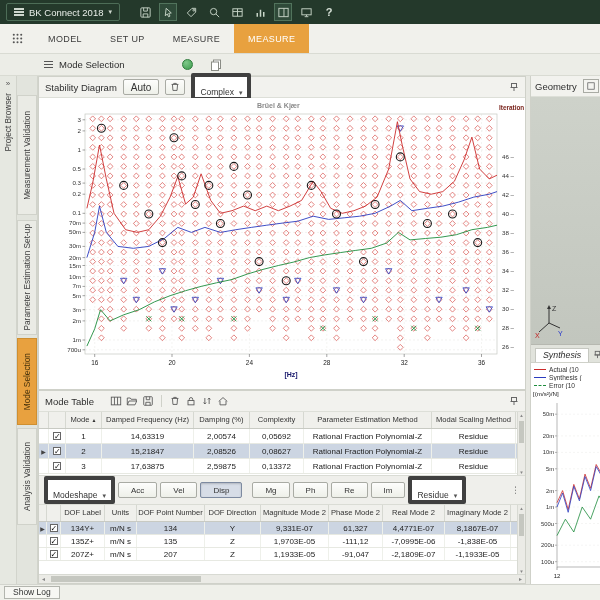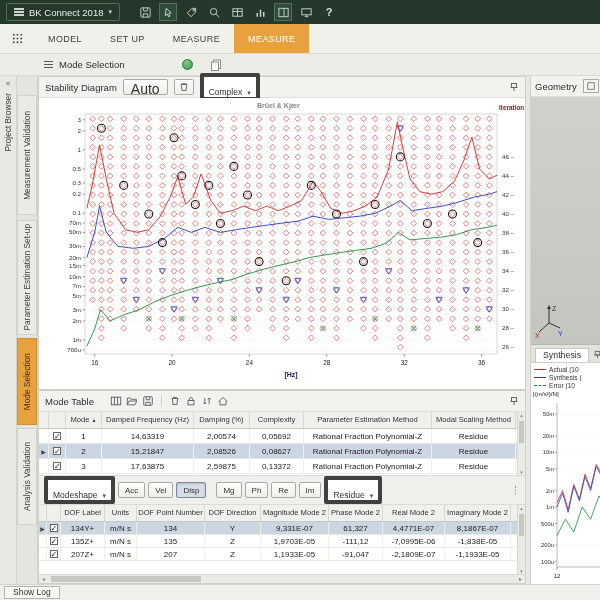--- a/index.html
+++ b/index.html
@@ -30,21 +30,21 @@
   .pb-expand{font-size:8px;color:#555;margin-top:3px;}
   .vlabel{writing-mode:vertical-rl;transform:rotate(180deg);font-size:8.3px;color:#3c3c3c;white-space:nowrap;}
   .pbstrip .vlabel{margin-top:5px;}
   #vtabs{position:absolute;left:17px;top:76px;width:21px;height:508px;background:#e2e4dd;border-right:1px solid #d2d4cc;}
   .vtab{position:absolute;left:0;width:20px;background:#eaebe5;border:1px solid #d0d2ca;display:flex;align-items:center;justify-content:center;}
   .vtab.active{background:#e8a13f;border-color:#cf8f30;}
   .vtab.active .vlabel{color:#44300a;}
   
   .panel-head{height:21px;background:#f2f2ee;border-bottom:1px solid #dddfd8;display:flex;align-items:center;font-size:9.5px;color:#2e2e2e;padding:0 6px;gap:6px;flex:0 0 auto;}
   .flexsp{flex:1;}
-  .btn{border:1px solid #a9aba4;background:linear-gradient(#fdfdfc,#eef0e9);font-size:14px;padding:1px 7px;border-radius:2px;color:#333;font-family:inherit;height:16px;}
+  .btn{border:1px solid #a9aba4;background:linear-gradient(#fdfdfc,#eef0e9);font-size:10px;padding:1px 7px;border-radius:2px;color:#333;font-family:inherit;height:16px;}
   .iconbtn{width:20px;padding:0;display:flex;align-items:center;justify-content:center;}
   .dd{border:4px solid #404040;background:#fff;font-size:8.5px;height:28px;display:flex;align-items:flex-end;gap:5px;padding:0 5px;border-radius:2px;color:#333;}
   .dd .caret{color:#555;}
   .stability{position:absolute;left:38px;top:76px;width:488px;height:314px;background:#fff;border:1px solid #cfd1c9;display:flex;flex-direction:column;}
   .chartbox{flex:1;overflow:hidden;background:#fff;}
   .modetable{position:absolute;left:38px;top:390px;width:488px;height:194px;background:#0f766e;border:1px solid #cfd1c9;display:flex;flex-direction:column;}
   .mt-icons{display:flex;align-items:center;gap:4px;margin-left:10px;}
   .mt-sep{width:1px;height:12px;background:#cfd1c9;margin:0 3px;}
   .t1wrap,.t2wrap{display:flex;background:#fff;overflow:hidden;}
   .t1wrap{flex:0 0 63px;}
@@ -54,33 +54,33 @@
   .t-hcell{font-size:7.6px;color:#333;border-right:1px solid #d6d8d1;display:flex;align-items:center;justify-content:center;text-align:center;line-height:1;overflow:hidden;white-space:nowrap;flex:0 0 auto;}
   .t-row{display:flex;background:#fff;border-bottom:1px solid #e7e9e2;align-items:stretch;}
   .t-row.sel{background:#ccd5e2;}
   .t-cell{font-size:8px;color:#222;border-right:1px solid #eef0ea;display:flex;align-items:center;justify-content:center;overflow:hidden;white-space:nowrap;flex:0 0 auto;}
   .selcell{font-size:6px;color:#444;}
   .cb{display:inline-block;width:8px;height:8px;border:1px solid #666;background:#fff;font-size:8px;line-height:7px;text-align:center;color:#111;}
   .vscroll{flex:0 0 8px;background:#ebebe6;border-left:1px solid #d8dad3;position:relative;font-size:4.5px;color:#888;text-align:center;}
   .vthumb{position:absolute;left:1px;right:1px;top:9px;height:22px;background:#c5c7c0;}
   .varr{position:absolute;left:0;right:0;}
   .ms-bar{flex:0 0 24px;display:flex;align-items:center;gap:3px;padding:0 5px;background:#efefeb;border-top:1px solid #dadcd5;border-bottom:1px solid #dadcd5;}
-  .ms-btn{border:1px solid #a9aba4;background:linear-gradient(#fdfdfc,#eef0e9);font-size:8px;height:16px;padding:0 6px;border-radius:2px;color:#333;display:flex;align-items:center;}
+  .ms-btn{border:1px solid #a9aba4;background:linear-gradient(#fdfdfc,#eef0e9);font-size:8px;height:16px;padding:0 12px;border-radius:2px;color:#333;display:flex;align-items:center;}
   .ms-btn.active{background:#d8deе8;background:#d7dde7;border-color:#7d8aa0;box-shadow:inset 0 1px 2px rgba(0,0,0,.18);}
   .more{margin-left:2px;color:#666;font-size:9px;}
   .hscroll{flex:0 0 9px;background:#ebebe6;border-top:1px solid #d8dad3;position:relative;font-size:5px;color:#888;}
   .hthumb{position:absolute;top:1px;bottom:1px;left:12px;width:150px;background:#c5c7c0;}
   .harr{position:absolute;top:1px;}
   
   .rightpanel{position:absolute;left:530px;top:76px;width:70px;height:508px;background:#ecede7;border-left:1px solid #cfd1c9;display:flex;flex-direction:column;}
   .geo-head{padding:0 4px;gap:3px;}
   .geo-btn{width:16px;height:14px;border:1px solid #a9aba4;background:#f4f4f0;display:flex;align-items:center;justify-content:center;}
   .geoview{flex:0 0 248px;background:linear-gradient(#ced2ca,#c2c6be);border-bottom:1px solid #b6b8b0;position:relative;}
   .synthtabs{flex:0 0 18px;background:#e1e3dc;border-bottom:1px solid #cfd1c9;display:flex;align-items:flex-end;padding:0 2px;gap:2px;}
-  .synthtab{background:#fff;border:1px solid #c6c8c1;border-bottom:none;font-size:8.8px;color:#2e2e2e;padding:1px 7px 2px;margin-left:2px;}
+  .synthtab{background:#fff;border:1px solid #c6c8c1;border-bottom:none;font-size:8.8px;color:#2e2e2e;padding:1px 7px 2px;margin-left:2px;font-style:italic;}
   .legend{flex:0 0 27px;background:#fff;padding:2px 0 0 3px;overflow:hidden;}
   .leg-row{display:flex;align-items:center;gap:3px;height:8px;font-size:6.6px;color:#333;white-space:nowrap;overflow:hidden;}
   .leg-sw{flex:0 0 12px;border-top:1.4px solid #000;}
   .unitlbl{flex:0 0 9px;background:#fff;font-size:6.2px;color:#222;padding-left:2px;}
   #miniChart{flex:1;background:#fff;}
   .triad{position:absolute;left:3px;bottom:5px;}
   
   .statusbar{position:absolute;left:0;top:584px;width:600px;height:16px;background:#eff0ea;border-top:1px solid #d3d5ce;display:flex;align-items:center;}
   .showlog{margin-left:4px;font-size:8.5px;height:13px;line-height:11px;border:1px solid #b3b5ae;background:#f7f7f3;padding:0 8px;color:#333;font-family:inherit;}
   svg{display:block;}

